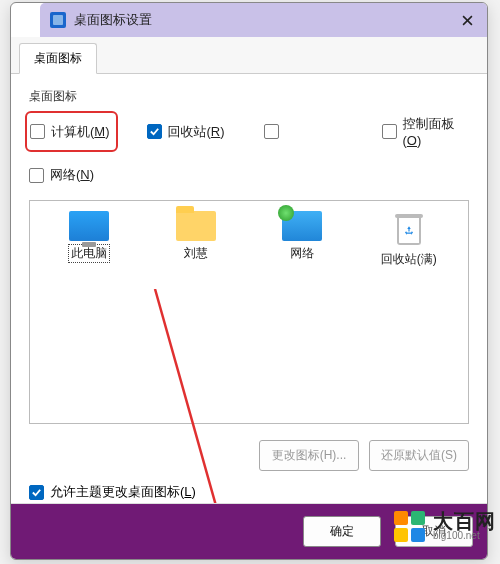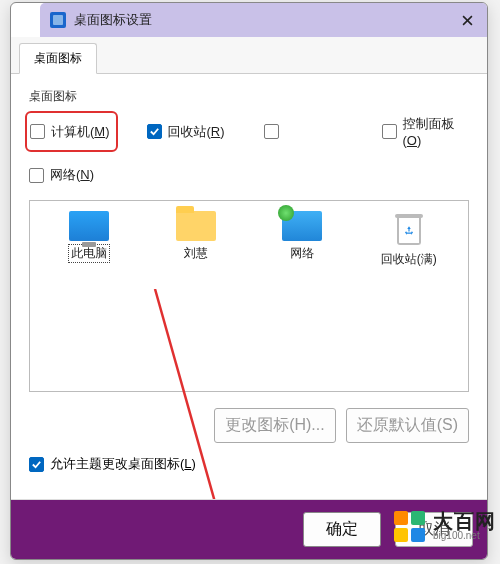--- a/index.html
+++ b/index.html
@@ -22,40 +22,40 @@
 
 .check-grid { display:grid; grid-template-columns: 1fr 1fr 1fr 1fr; column-gap: 30px; row-gap: 18px; margin-bottom: 16px; }
 .check-item { display:flex; align-items:center; font-size: 13px; color:#222; gap:6px; }
 .check-item.highlight { outline: 2.5px solid #e03030; outline-offset: 2px; border-radius: 2px; padding: 2px 4px 2px 1px; width: fit-content; }
 .cbx { width:15px; height:15px; border:1px solid #7a7a7a; border-radius:2px; display:inline-flex; align-items:center; justify-content:center; background:#fff; flex-shrink:0; }
 .cbx.checked { background:#0067c0; border-color:#0067c0; }
 .cbx.checked svg { width:11px; height:11px; }
 .cbx.checked path { stroke:#fff; stroke-width:2; fill:none; }
 .mnemonic { text-decoration: underline; }
 
-.preview { border:1px solid #bbb; margin-top: 12px; height: 192px; padding: 10px 6px; }
+.preview { border:1px solid #bbb; margin-top: 12px; height: 224px; padding: 10px 6px; }
 .icon-row { display:flex; justify-content: space-around; }
 .icon-cell { display:flex; flex-direction:column; align-items:center; width:70px; gap:4px; }
 .icon-cell .lbl { font-size: 12px; color:#222; text-align:center; }
 .icon-cell.selected .lbl { outline: 1px dotted #444; padding: 0 2px; }
 
 .pc-icon { width:40px; height:30px; background: linear-gradient(#2aa2f5,#1d7fd6); border-radius:2px; position:relative; }
 .pc-icon::after { content:""; position:absolute; left:13px; bottom:-6px; width:14px; height:5px; background:#999; border-radius:1px; }
 .folder-icon { width:40px; height:30px; background:#ffd468; border-radius:2px; position:relative; }
 .folder-icon::before { content:""; position:absolute; left:0; top:-5px; width:18px; height:7px; background:#ffce50; border-radius:2px 2px 0 0;}
 .net-icon { width:40px; height:30px; background: linear-gradient(#3fb0f5,#2186d8); border-radius:2px; position:relative; }
 .net-icon::before { content:""; position:absolute; left:-4px; top:-6px; width:16px; height:16px; border-radius:50%; background: radial-gradient(#6fe06f,#2a9a2a); }
 .bin-icon { width:32px; height:36px; position:relative; }
 .bin-body { position:absolute; left:4px; top:6px; width:24px; height:28px; border:2px solid #bbb; border-top:none; border-radius:0 0 3px 3px; }
 .bin-lid { position:absolute; left:2px; top:3px; width:28px; height:4px; background:#bbb; border-radius:2px;}
 .bin-icon .recycle { position:absolute; left:9px; top:14px; width:14px; height:14px; }
 .bin-icon .recycle path { fill:#1e88e5; }
 
 .btn-row { display:flex; justify-content:flex-end; gap:10px; margin-top: 16px; }
-.btn { min-width: 100px; padding: 6px 10px; font-size: 16px; background:#fdfdfd; border:1px solid #aaa; border-radius:3px; text-align:center; color:#444; }
+.btn { min-width: 100px; padding: 6px 10px; font-size: 12px; background:#fdfdfd; border:1px solid #aaa; border-radius:3px; text-align:center; color:#444; }
 .btn.disabled { color:#999; }
 
 .allow-row { margin-top: 12px; display:flex; align-items:center; gap:6px; font-size:13px; }
 
 .footer { border-top:1px solid #ddd; padding:12px 14px; display:flex; justify-content:flex-end; gap:14px; background:#701a75; border-radius:0 0 5px 5px; }
 .footer .btn { min-width: 78px; }
 .footer .btn.primary { border-color:#888; color:#111; }
 
 .arrow-overlay { position:absolute; left:120px; top:215px; pointer-events:none; }
 .arrow-overlay line { stroke:#e03030; stroke-width:2.5; }

